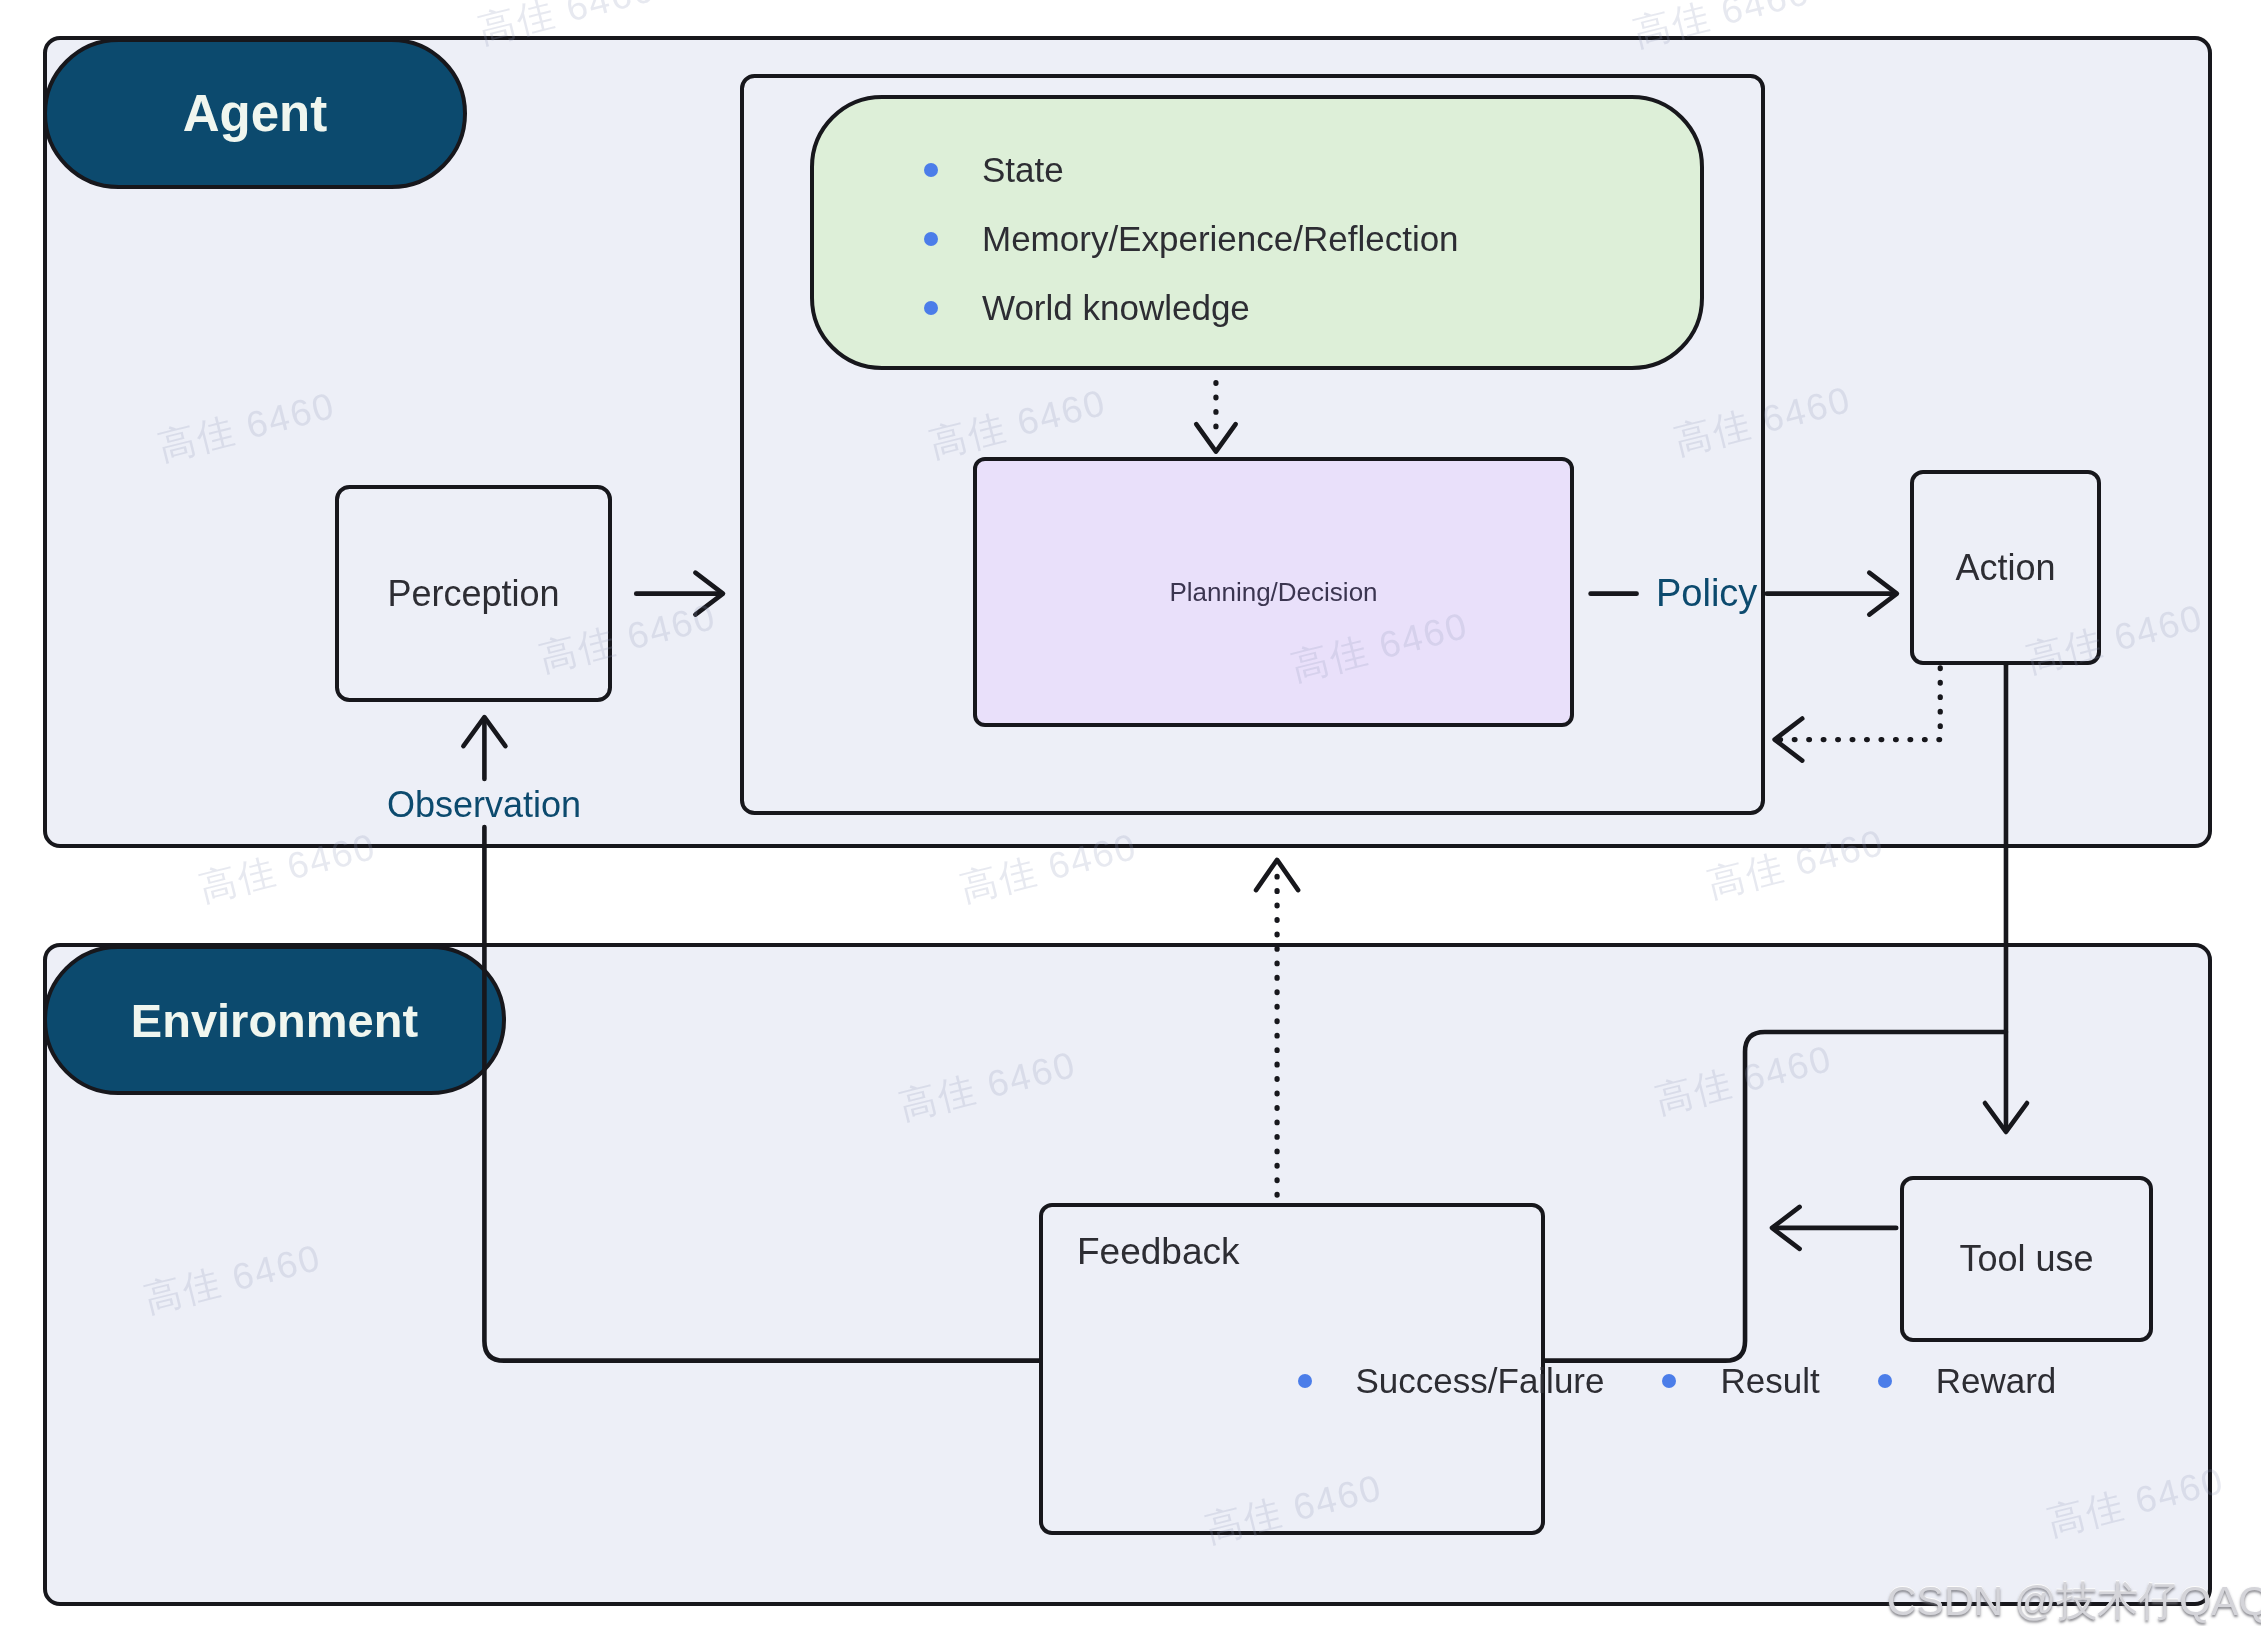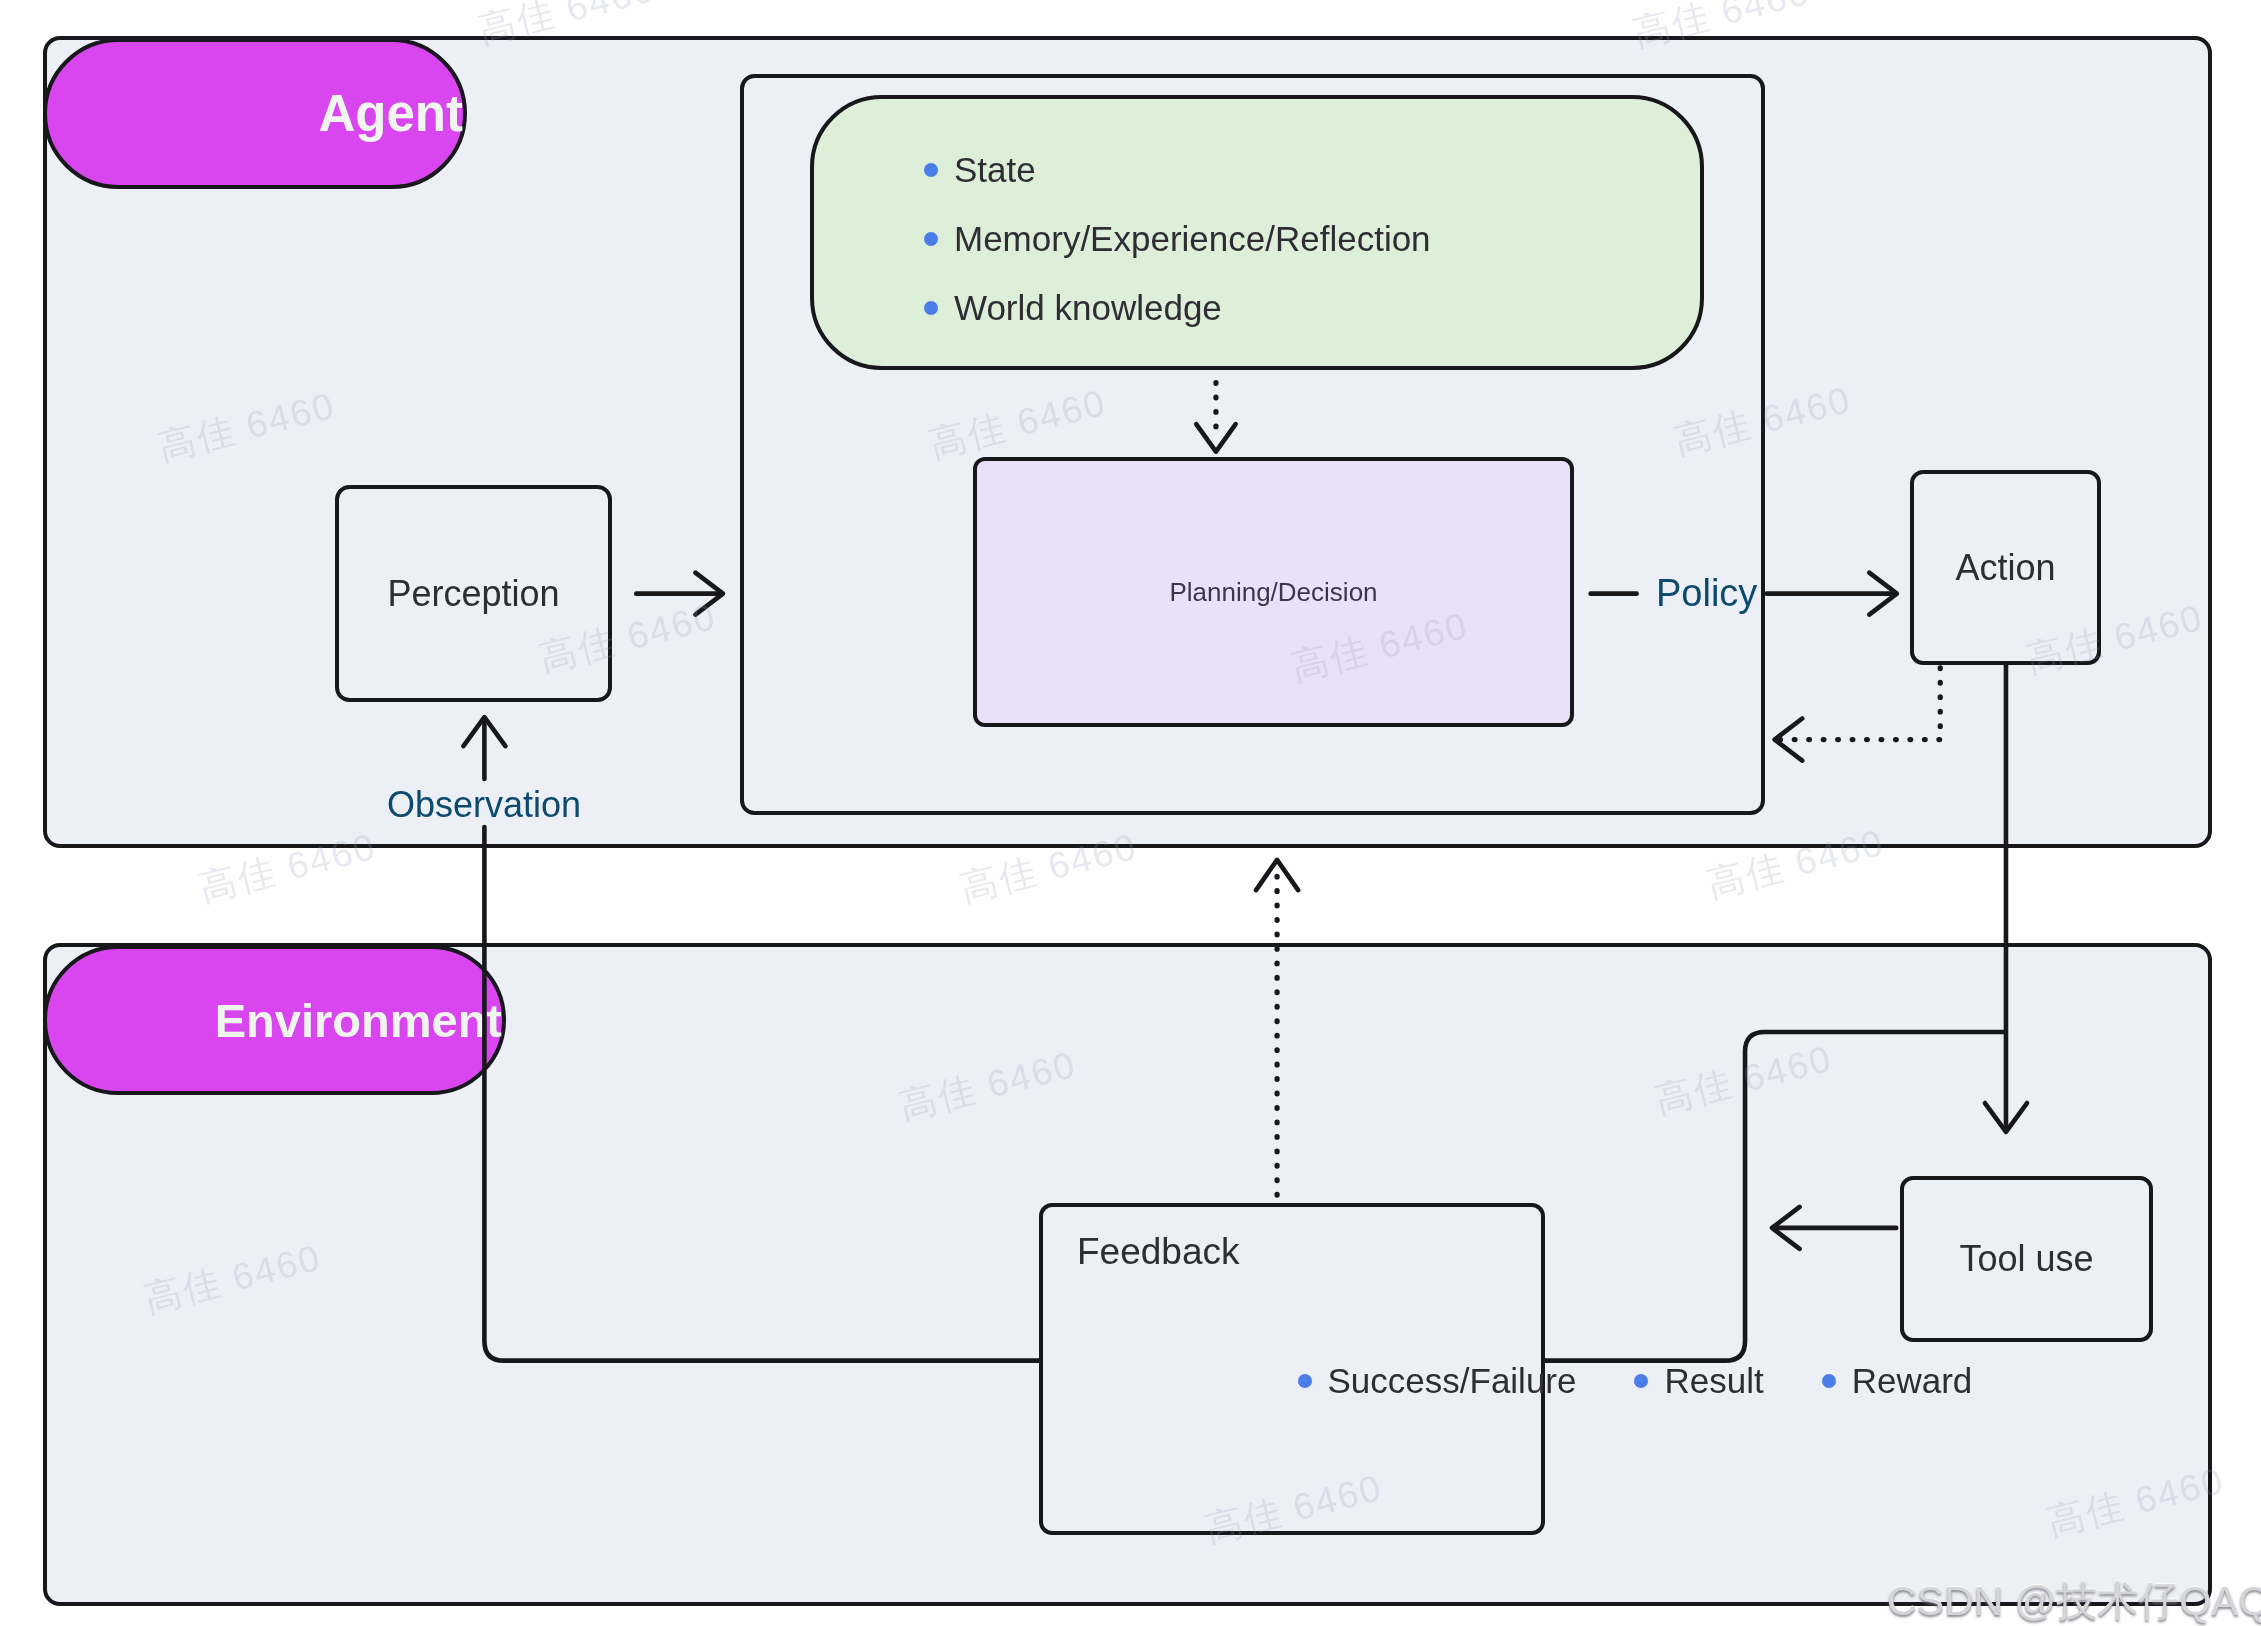--- a/index.html
+++ b/index.html
@@ -15,25 +15,25 @@
   .panel{
     position:absolute;
     background:#edeff7;
     border:4.6px solid #17171c;
     border-radius:17px;
     box-sizing:border-box;
     z-index:1;
   }
   .pill{
     position:absolute;
-    background:#d946ef;
+    background:#0c4a6e;
     border:4.6px solid #17171c;
     border-radius:85px;
     box-sizing:border-box;
-    display:flex;align-items:center;justify-content:flex-end;
+    display:flex;align-items:center;justify-content:center;
     color:#f0f6ef;
     font-weight:bold;
     z-index:2;
   }
   .node{
     position:absolute;
     background:#edeff7;
     border:4px solid #17171c;
     box-sizing:border-box;
     display:flex;align-items:center;justify-content:center;
@@ -41,21 +41,21 @@
   }
   .node.plain{border-radius:13px;font-size:36px;}
   .inner-box{
     position:absolute;
     border:4.6px solid #17171c;
     border-radius:14.5px;
     box-sizing:border-box;
     background:transparent;
     z-index:2;
   }
-  .bullet-row{display:flex;align-items:center;gap:16px;}
+  .bullet-row{display:flex;align-items:center;gap:44px;}
   .bullet-dot{
     width:14px;height:14px;border-radius:50%;
     background:#4b7de9;flex:0 0 auto;
   }
   .green-box{
     background:#ddefd8;
     border-radius:72px;
     justify-content:flex-start;
     flex-direction:column;align-items:flex-start;
     padding:51px 39px 0 110px;

